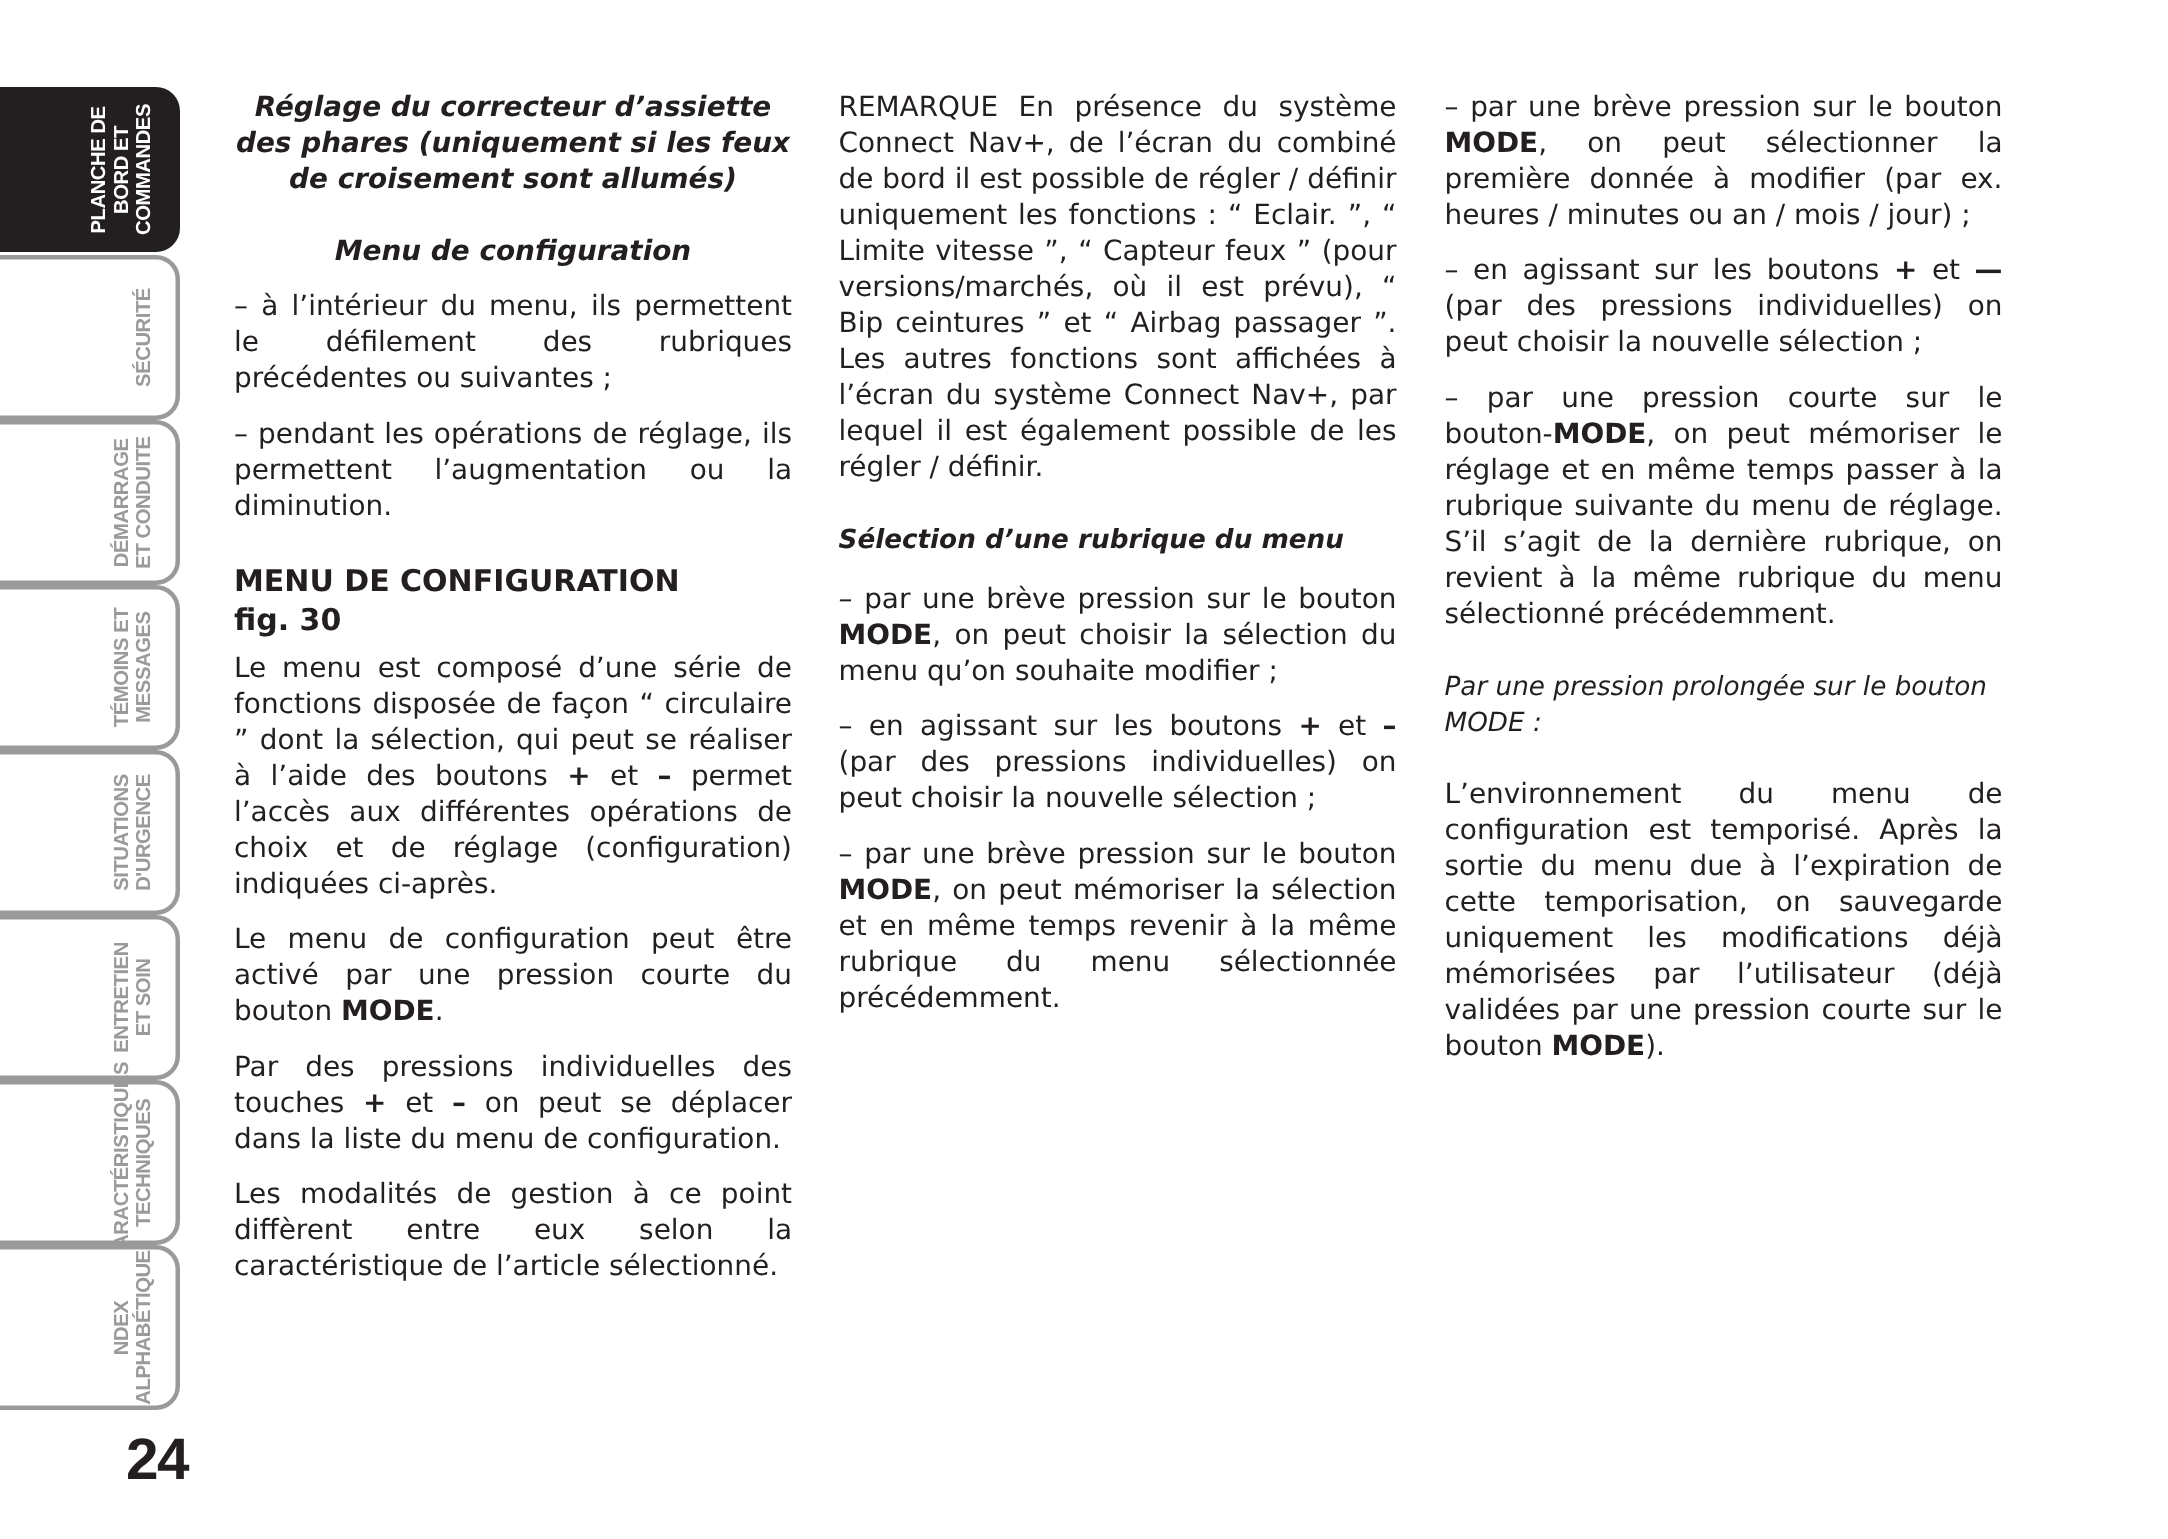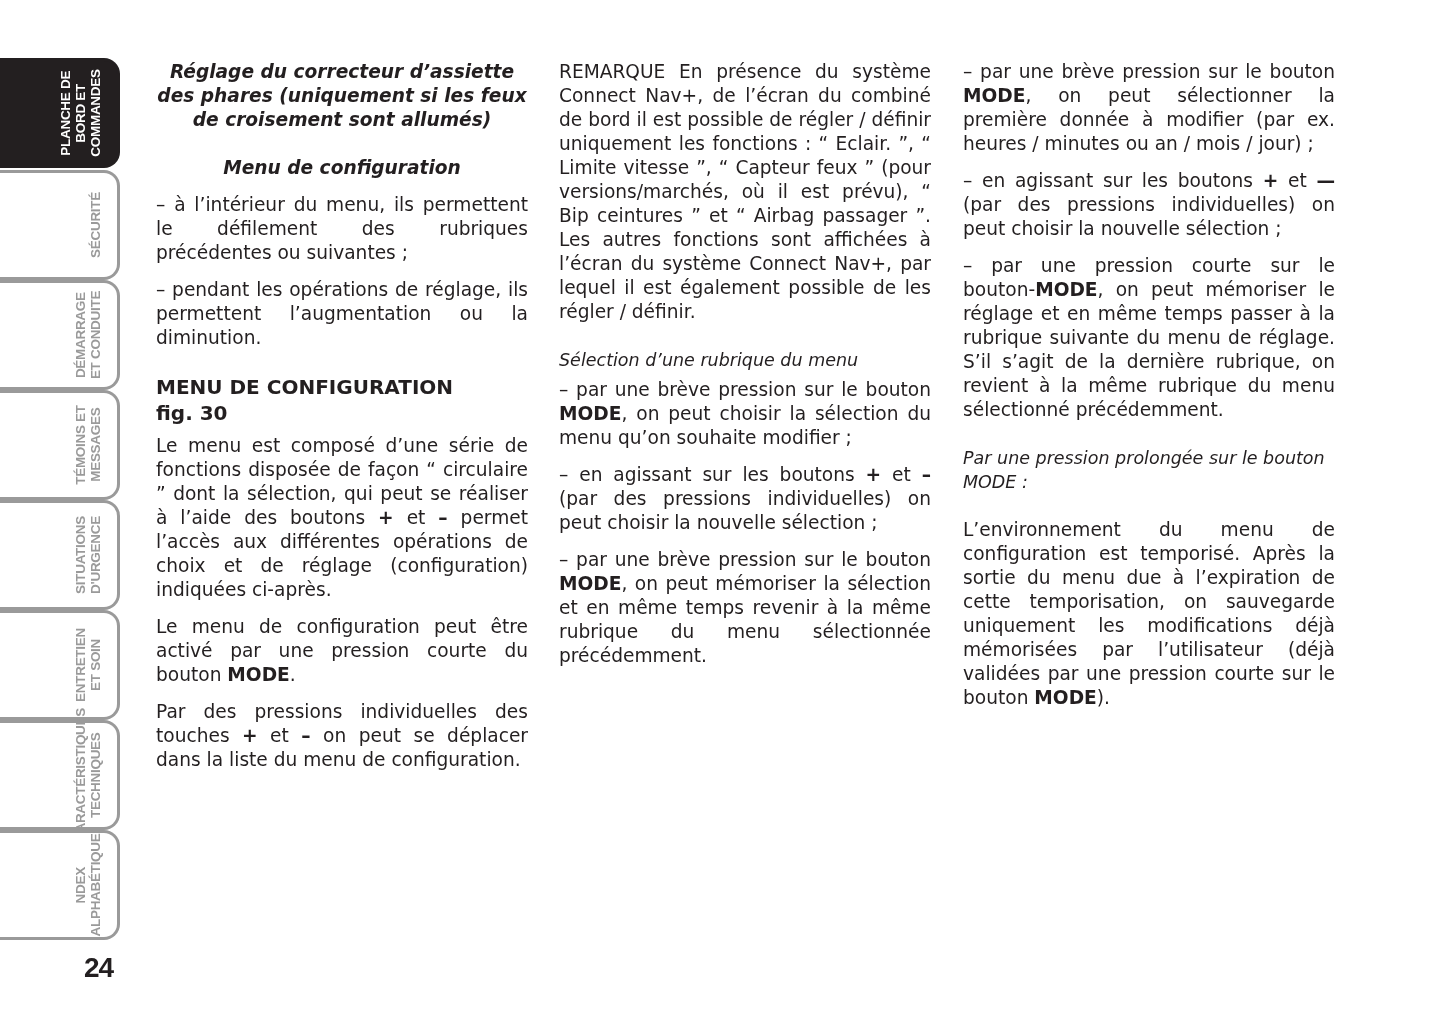--- a/index.html
+++ b/index.html
@@ -14,21 +14,21 @@
   .tab.active { background:#231f20; border-color:#231f20; }
   .tab-label { position:absolute; right:14px; top:50%;
                transform:translateY(-50%) rotate(180deg);
                writing-mode:vertical-rl;
                font-family:"Liberation Sans", sans-serif; font-weight:bold;
                font-size:13.5px; line-height:15px; text-align:center;
                color:#9a9a9a; letter-spacing:-0.3px; white-space:pre; }
   .tab.active .tab-label { color:#fff; }
   .page-number { position:absolute; left:84px; top:952px;
                  font-family:"Liberation Sans", sans-serif; font-weight:bold;
-                 font-size:28px; color:#231f20; letter-spacing:-1px; }
+                 font-size:39px; color:#231f20; letter-spacing:-1px; }
 
   
   .col { position:absolute; top:60px; width:372px;
          font-size:18.6px; line-height:24px; text-align:justify; }
   .col1 { left:156px; }
   .col2 { left:559px; }
   .col3 { left:963px; }
   .col p { margin:0 0 13px 0; }
   .col .gap { margin-top:24px; }
   .h-italic { font-weight:bold; font-style:italic; text-align:center; }
@@ -80,25 +80,26 @@
   <p class="h-italic gap">Menu de configuration</p>
   <p>– à l’intérieur du menu, ils permettent le défilement des rubriques précédentes ou suivantes ;</p>
   <p>– pendant les opérations de réglage, ils permettent l’augmentation ou la diminution.</p>
   <p class="h-caps gap" style="margin-bottom:8px;">
     <span>MENU DE CONFIGURATION</span><br>
     <span>fig. 30</span>
   </p>
   <p><span>Le menu est composé d’une série de fonctions disposée de façon “ circulaire ” dont la sélection, qui peut se réaliser à l’aide des boutons </span><b>+</b><span> et </span><b>–</b><span> permet l’accès aux différentes opérations de choix et de réglage (configuration) indiquées ci-après.</span></p>
   <p><span>Le menu de configuration peut être activé par une pression courte du bouton </span><b>MODE</b><span>.</span></p>
   <p><span>Par des pressions individuelles des touches </span><b>+</b><span> et </span><b>–</b><span> on peut se déplacer dans la liste du menu de configuration.</span></p>
+  <p>Les modalités de gestion à ce point diffèrent entre eux selon la caractéristique de l’article sélectionné.</p>
 </section>
 
 <section class="col col2">
   <p>REMARQUE En présence du système Connect Nav+, de l’écran du combiné de bord il est possible de régler / définir uniquement les fonctions : “ Eclair. ”, “ Limite vitesse ”, “ Capteur feux ” (pour versions/marchés, où il est prévu), “ Bip ceintures ” et “ Airbag passager ”. Les autres fonctions sont affichées à l’écran du système Connect Nav+, par lequel il est également possible de les régler / définir.</p>
-  <p class="h-it-light gap" style="margin-bottom:6px;">Sélection d’une rubrique du menu</p>
+  <p class="h-it-light gap" style="margin-bottom:16px;font-weight:bold;">Sélection d’une rubrique du menu</p>
   <p><span>– par une brève pression sur le bouton </span><b>MODE</b><span>, on peut choisir la sélection du menu qu’on souhaite modifier ;</span></p>
   <p><span>– en agissant sur les boutons </span><b>+</b><span> et </span><b>–</b><span> (par des pressions individuelles) on peut choisir la nouvelle sélection ;</span></p>
   <p><span>– par une brève pression sur le bouton </span><b>MODE</b><span>, on peut mémoriser la sélection et en même temps revenir à la même rubrique du menu sélectionnée précédemment.</span></p>
 </section>
 
 <section class="col col3">
   <p><span>– par une brève pression sur le bouton </span><b>MODE</b><span>, on peut sélectionner la première donnée à modifier (par ex. heures / minutes ou an / mois / jour) ;</span></p>
   <p><span>– en agissant sur les boutons </span><b>+</b><span> et </span><b>—</b><span> (par des pressions individuelles) on peut choisir la nouvelle sélection ;</span></p>
   <p><span>– par une pression courte sur le bouton-</span><b>MODE</b><span>, on peut mémoriser le réglage et en même temps passer à la rubrique suivante du menu de réglage. S’il s’agit de la dernière rubrique, on revient à la même rubrique du menu sélectionné précédemment.</span></p>
   <p class="h-it-light gap" style="margin-bottom:24px;">Par une pression prolongée sur le bouton MODE :</p>

